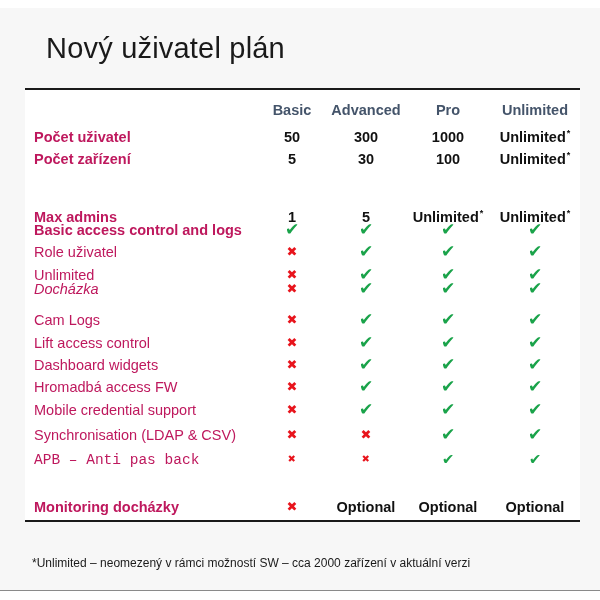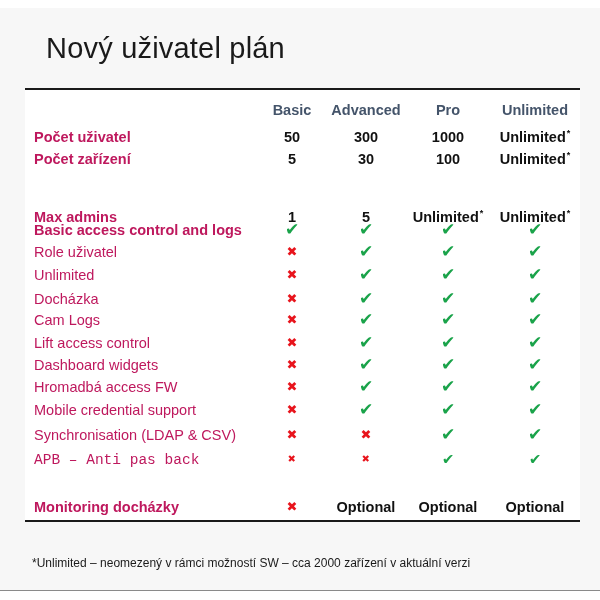--- a/index.html
+++ b/index.html
@@ -75,21 +75,21 @@
           <div class="cell c2 check">✔</div>
           <div class="cell c3 check">✔</div>
         </div>
         <div class="row" style="top:174px;">
           <div class="label">Unlimited</div>
           <div class="cell c0 cross">✖</div>
           <div class="cell c1 check">✔</div>
           <div class="cell c2 check">✔</div>
           <div class="cell c3 check">✔</div>
         </div>
-        <div class="row" style="top:198px;">
+        <div class="row" style="top:188px;font-style:italic;">
           <div class="label">Docházka</div>
           <div class="cell c0 cross">✖</div>
           <div class="cell c1 check">✔</div>
           <div class="cell c2 check">✔</div>
           <div class="cell c3 check">✔</div>
         </div>
         <div class="row" style="top:219px;">
           <div class="label">Cam Logs</div>
           <div class="cell c0 cross">✖</div>
           <div class="cell c1 check">✔</div>

